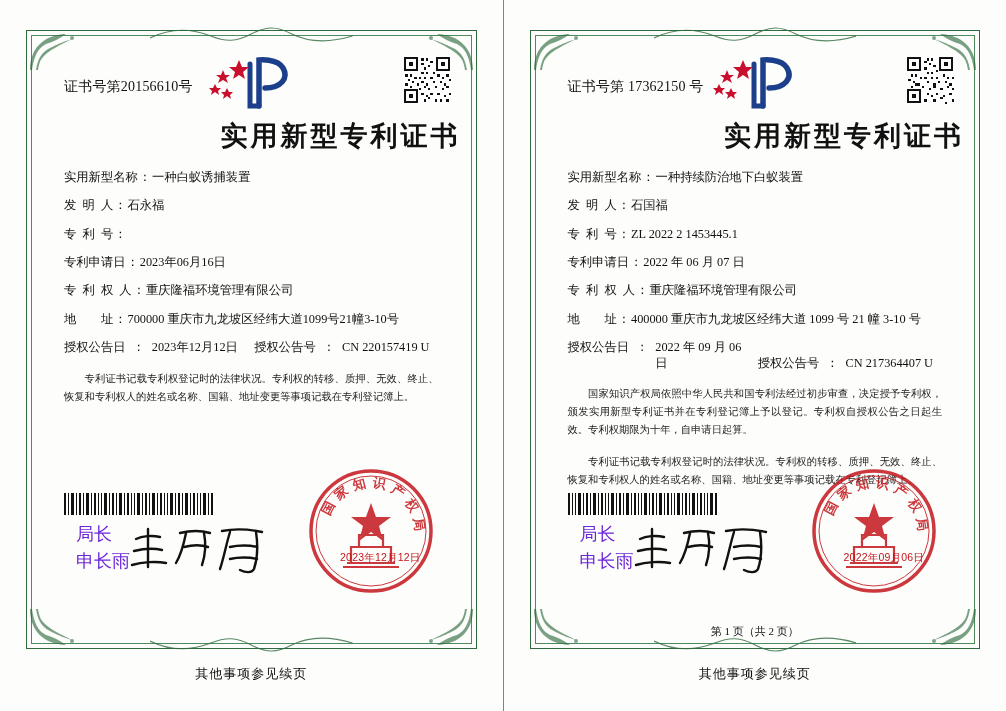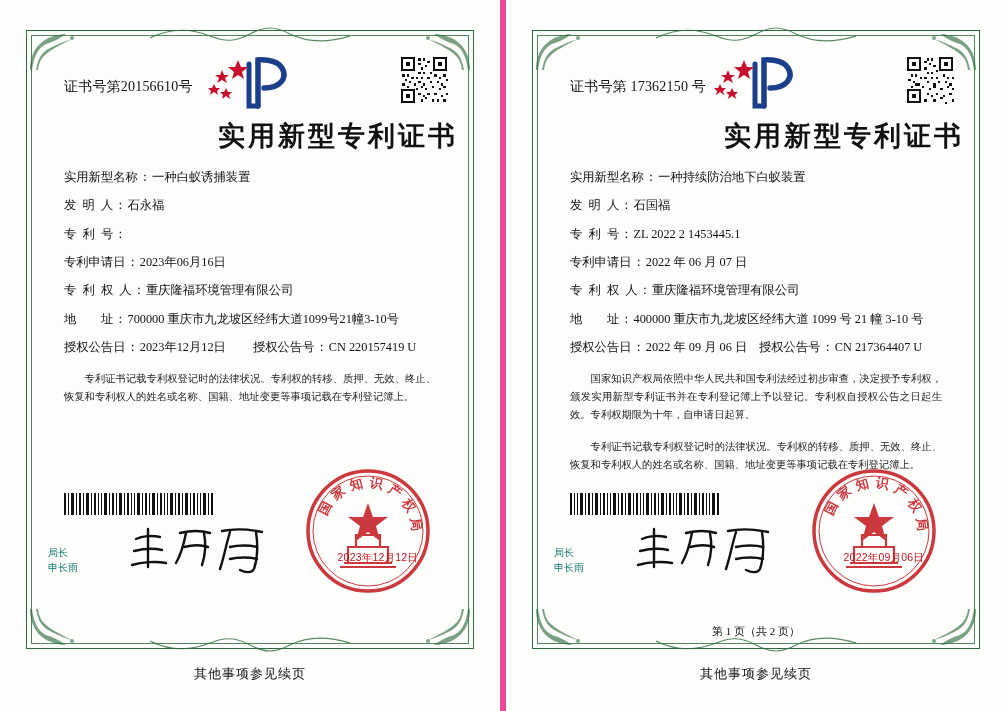--- a/index.html
+++ b/index.html
@@ -19,21 +19,21 @@
     inset: 0;
     display: flex;
   }
   .cert {
     position: relative;
     width: 503px;
     height: 711px;
     background: #fdfdfb;
     overflow: hidden;
   }
-  .cert + .cert { border-left: 6px solid #ec4899; }
+  .cert + .cert { border-left: 1px solid #ec4899; }
 
   
   .wm {
     position: absolute;
     font-family: "Liberation Sans", sans-serif;
     font-weight: bold;
     color: rgba(160,170,180,0.13);
     font-size: 44px;
     letter-spacing: 2px;
     transform: rotate(-30deg);
@@ -138,21 +138,21 @@
     margin-bottom: 13px;
     line-height: 1.25;
   }
   .f-label {
     white-space: pre;
     flex: 0 0 auto;
   }
   .f-sep { flex: 0 0 auto; padding: 0 1px; }
   .f-value { flex: 1 1 auto; }
   .field-split { display: flex; }
-  .field-split .half { flex: 1 1 50%; display: flex; align-items: baseline; }
+  .field-split .half { flex: 1 1 50%; display: flex; align-items: baseline; gap: 6px; }
   .field-split .half.right { flex: 1 1 50%; padding-left: 6px; }
 
   .para {
     margin: 14px 22px 0 22px;
     font-size: 10.3px;
     line-height: 1.75;
     color: #222;
     text-align: justify;
     text-indent: 2em;
   }
@@ -161,25 +161,25 @@
     position: absolute;
     left: 22px;
     bottom: 118px;
     width: 150px;
     height: 22px;
   }
   .barcode svg { width: 100%; height: 100%; display: block; }
 
   .signblock {
     position: absolute;
-    left: 6px;
+    left: 34px;
     bottom: 58px;
-    font-size: 10px;
+    font-size: 18px;
     line-height: 1.5;
-    color: #0f766e;
+    color: #6d28d9;
   }
   .signature {
     position: absolute;
     left: 84px;
     bottom: 56px;
     width: 150px;
     height: 54px;
   }
   .signature svg { width: 100%; height: 100%; display: block; }
 

